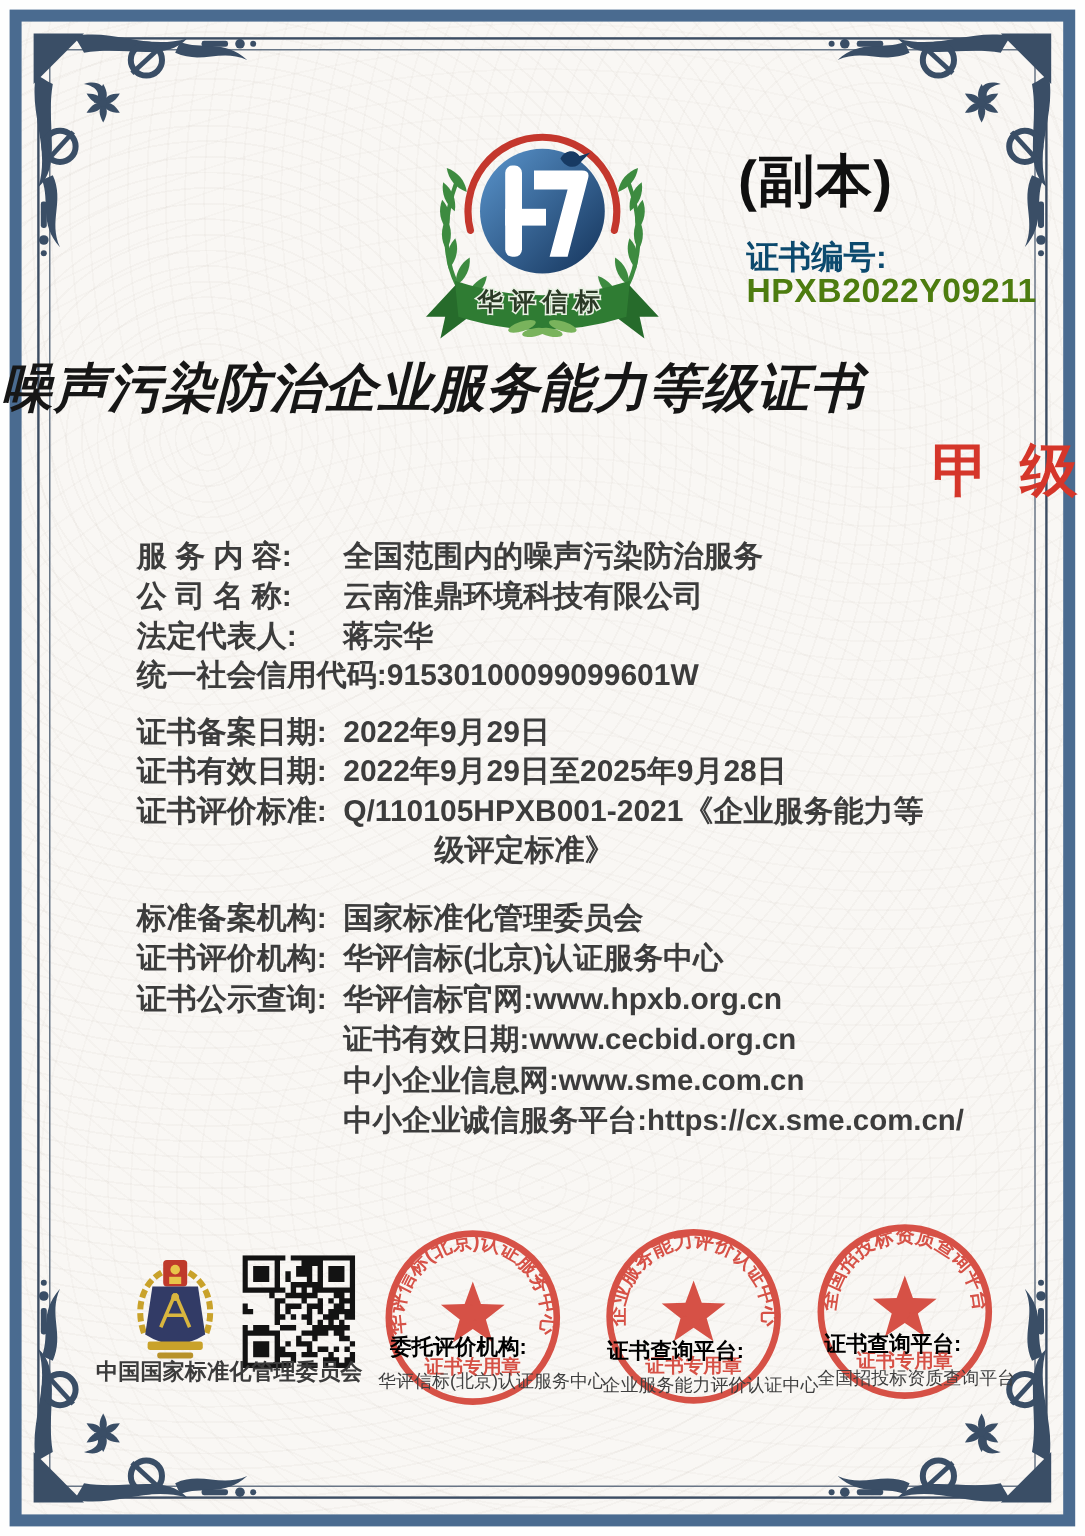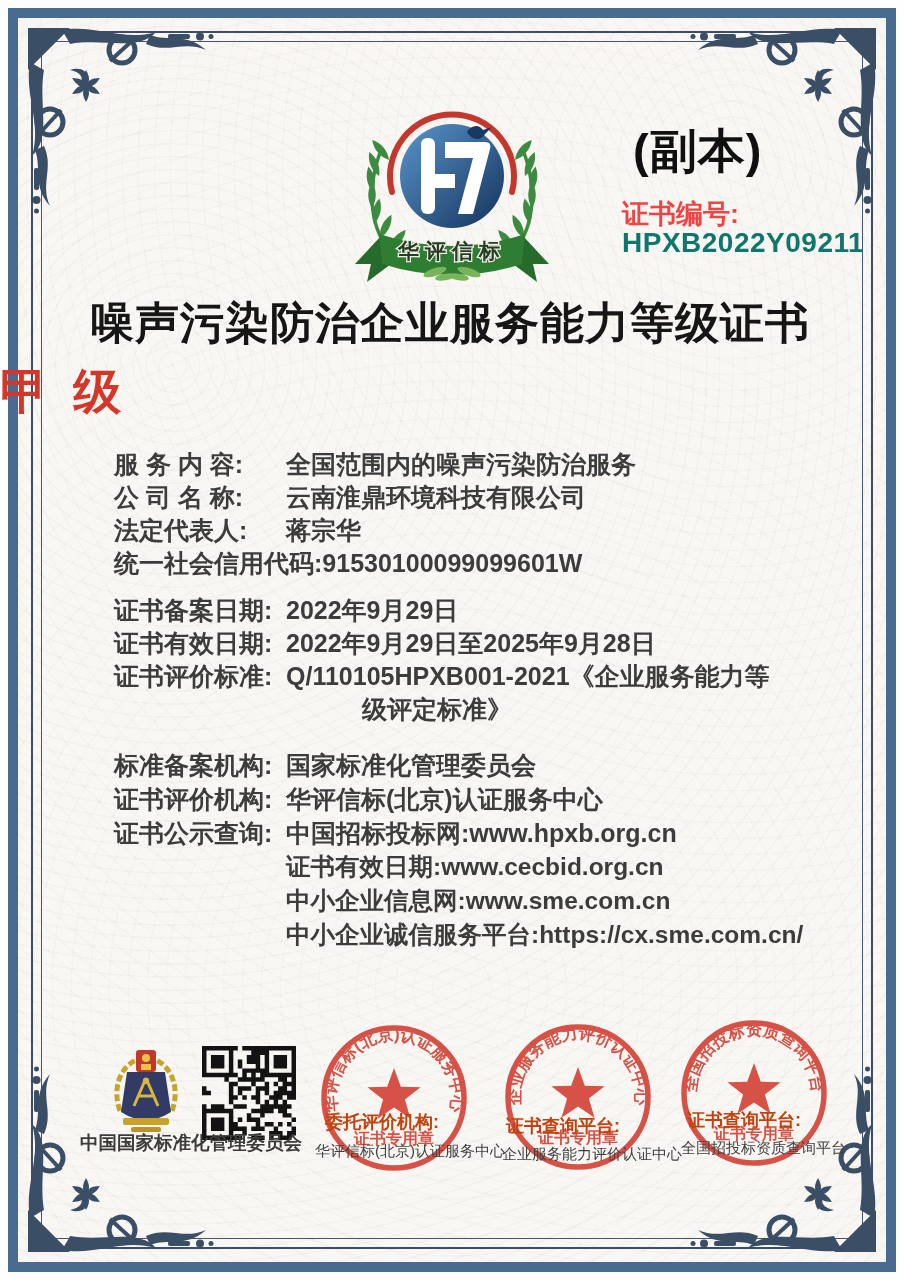--- a/index.html
+++ b/index.html
@@ -24,46 +24,46 @@
   .border-inner{position:absolute;inset:41px;border:1px solid #45566c;pointer-events:none;}
   .corner{position:absolute;width:190px;height:190px;}
   .tl{left:26px;top:26px;}
   .tr{right:26px;top:26px;transform:scaleX(-1);}
   .bl{left:26px;bottom:26px;transform:scaleY(-1);}
   .br{right:26px;bottom:26px;transform:scale(-1,-1);}
 
   .abs{position:absolute;}
   
   .logo{left:335px;top:86px;width:235px;height:210px;}
-  .copy-label{left:615px;top:120px;font-size:47px;font-weight:600;color:#101010;letter-spacing:1px;margin-left:18px;}
-  .certno-label{left:622px;top:196px;font-size:27px;font-weight:700;color:#ef4444;}
-  .certno-value{left:622px;top:227px;font-size:28px;font-weight:700;color:#0f766e;letter-spacing:.5px;}
-
-  .main-title{left:0;top:294px;width:900px;text-align:center;
-    font-size:44px;font-weight:900;color:#161616;letter-spacing:1px;}
-  .grade{left:0;top:360px;width:904px;text-align:left;
+  .copy-label{left:615px;top:120px;font-size:47px;font-weight:600;color:#101010;letter-spacing:1px;}
+  .certno-label{left:622px;top:196px;font-size:27px;font-weight:700;color:#0c4a6e;}
+  .certno-value{left:622px;top:227px;font-size:28px;font-weight:700;color:#4d7c0f;letter-spacing:.5px;}
+
+  .main-title{left:0;top:294px;width:900px;
+    font-size:44px;font-weight:900;color:#161616;letter-spacing:1px;font-style:italic;}
+  .grade{left:0;top:360px;width:904px;text-align:right;
     font-size:48px;font-weight:800;color:#d5362a;letter-spacing:6px;}
 
   
   .block{left:114px;color:#3c3c3c;font-size:25px;font-weight:600;line-height:33px;}
   .row{display:flex;align-items:flex-end;}
   .row .lab{flex:0 0 auto;white-space:pre;}
   .lab-fix{display:inline-block;width:172px;}
   .val{white-space:pre;}
   .wrap2{padding-left:76px;}
   .links{left:286px;color:#3c3c3c;font-size:24.5px;font-weight:600;line-height:34px;}
   .links .link-row{white-space:pre;}
 
   
   .emblem{left:104px;top:1048px;width:84px;height:88px;}
   .qr{left:202px;top:1046px;width:94px;height:94px;}
   .org-name{left:80px;top:1130px;width:240px;text-align:left;
     font-size:18.5px;color:#3b3b3b;font-weight:700;}
   .seal{width:150px;height:150px;}
-  .seal-label{font-size:18px;font-weight:800;color:#c2410c;white-space:nowrap;}
+  .seal-label{font-size:18px;font-weight:800;color:#000000;white-space:nowrap;}
   .seal-sub{font-size:15px;font-weight:500;color:#3f3f3f;white-space:nowrap;}
 </style>
 </head>
 <body>
 
 <div class="page">
   <div class="paper"></div>
   <div class="border-outer"></div>
   <div class="border-mid"></div>
   <div class="border-inner"></div>
@@ -213,21 +213,21 @@
     <div class="row">
       <span class="lab lab-fix">标准备案机构:</span>
       <span class="val">国家标准化管理委员会</span>
     </div>
     <div class="row">
       <span class="lab lab-fix">证书评价机构:</span>
       <span class="val">华评信标(北京)认证服务中心</span>
     </div>
     <div class="row">
       <span class="lab lab-fix">证书公示查询:</span>
-      <span class="val">中国招标投标网:www.hpxb.org.cn</span>
+      <span class="val">华评信标官网:www.hpxb.org.cn</span>
     </div>
   </div>
 
   <div class="abs links" style="top:850px;">
     <div class="link-row">证书有效日期:www.cecbid.org.cn</div>
     <div class="link-row">中小企业信息网:www.sme.com.cn</div>
     <div class="link-row">中小企业诚信服务平台:https://cx.sme.com.cn/</div>
   </div>
 
   <svg class="abs emblem" viewBox="0 0 82 88">

